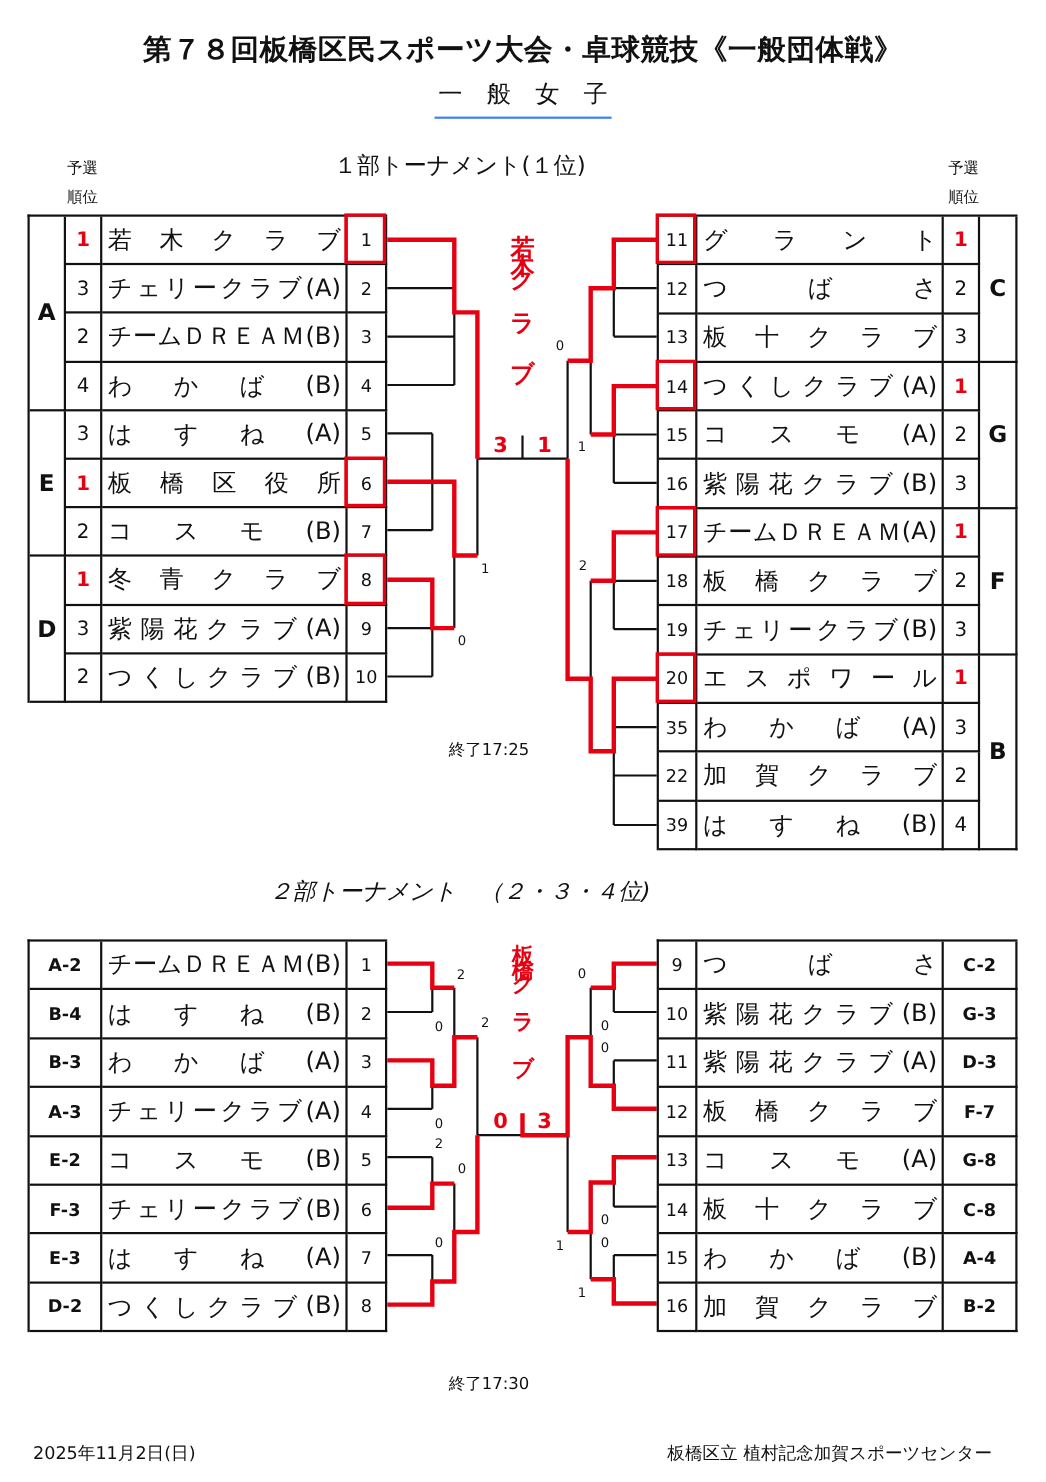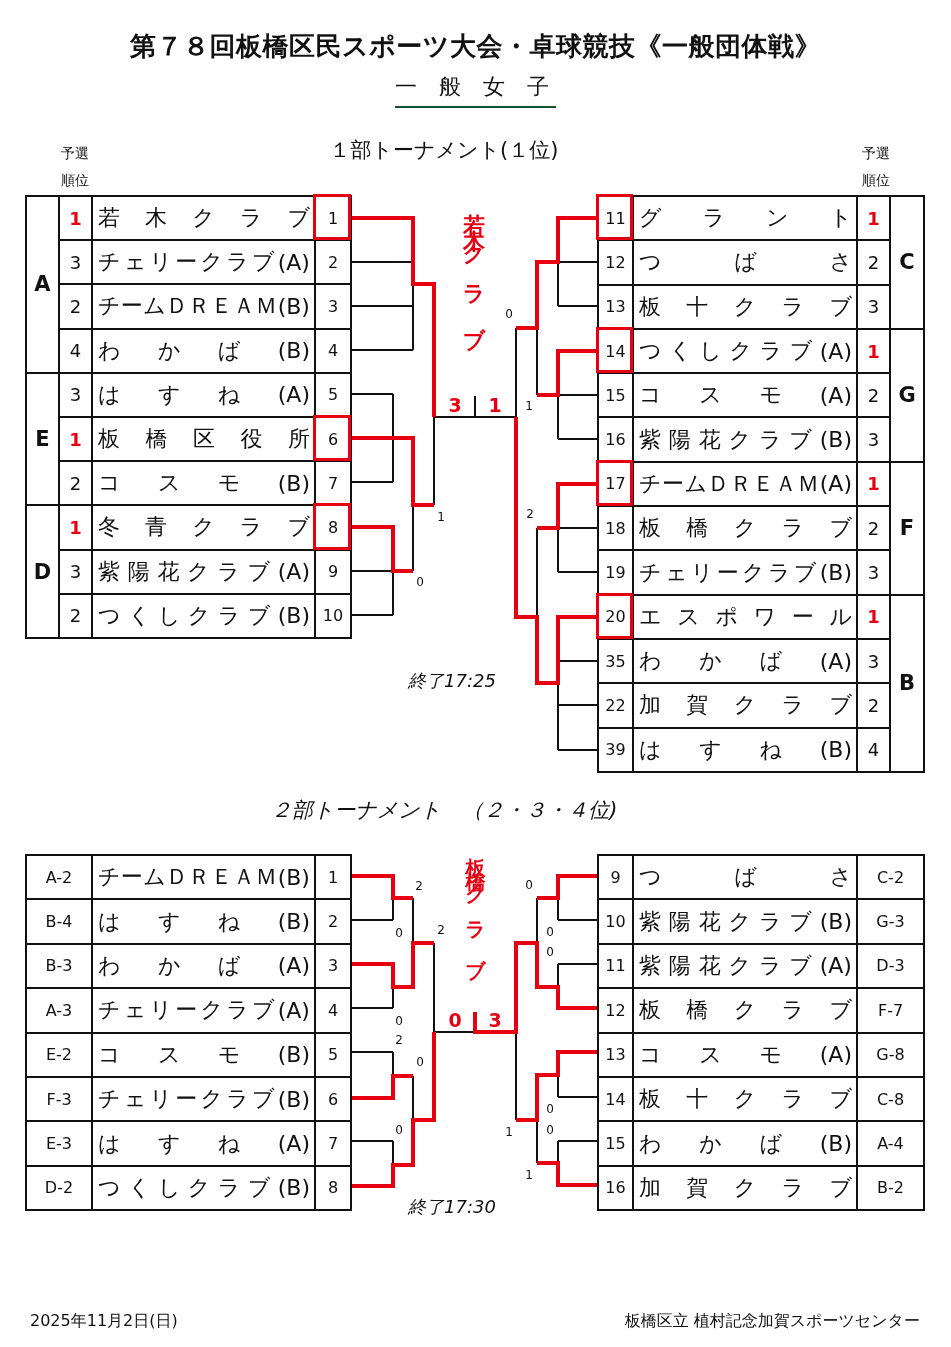--- a/index.html
+++ b/index.html
@@ -1,45 +1,45 @@
 <!DOCTYPE html>
 <html><head>
 <meta charset="utf-8">
 <style>
   html,body{margin:0;padding:0;}
   body{width:951px;height:1347px;position:relative;background:#ffffff;color:#111;
        font-family:"DejaVu Sans",sans-serif;overflow:hidden;}
   .abs{position:absolute;}
   .title{top:27px;left:0;width:951px;text-align:center;font-size:26px;font-weight:bold;line-height:38px;letter-spacing:0.5px;}
-  .subtitle{top:73px;left:395px;width:161px;text-align:left;font-size:22px;line-height:28px;
-            border-bottom:2px solid #14532d;padding-bottom:5px;}
-  .heading{left:0;width:836px;text-align:center;font-size:21px;line-height:28px;padding-left:26px;}
+  .subtitle{top:73px;left:395px;width:161px;text-align:center;font-size:22px;line-height:28px;
+            border-bottom:2px solid #3b82f6;padding-bottom:5px;}
+  .heading{left:0;width:836px;text-align:center;font-size:21px;line-height:28px;}
   .rh{font-size:14px;line-height:27px;width:40px;text-align:center;}
-  .endtime{font-size:18px;line-height:24px;font-style:italic;}
+  .endtime{font-size:15px;line-height:24px;}
   .footer{font-size:16px;line-height:22px;}
 
   .lines{position:absolute;left:0;top:0;width:951px;height:1347px;pointer-events:none;}
   .blk{stroke:#111;stroke-width:2;fill:none;}
   .red{stroke:#e60012;stroke-width:4;fill:none;stroke-linejoin:miter;}
 
   .tbl{position:absolute;display:grid;border-top:2px solid #111;border-left:2px solid #111;background:#fff;}
   .tbl>div{border-right:2px solid #111;border-bottom:2px solid #111;box-sizing:border-box;
            display:flex;align-items:center;justify-content:center;position:relative;}
   .col1{grid-column:1;} .col2{grid-column:2;} .col3{grid-column:3;} .col4{grid-column:4;}
   .t1l{left:25px;top:195px;grid-template-columns:33px 33px 223px 36px;grid-auto-rows:44.2px;}
   .t1r{left:597px;top:195px;grid-template-columns:35px 224px 33px 34px;grid-auto-rows:44.3px;}
   .t2l{left:25px;top:854px;grid-template-columns:66px 223px 36px;grid-auto-rows:44.4px;}
   .t2r{left:597px;top:854px;grid-template-columns:35px 224px 67px;grid-auto-rows:44.4px;}
 
   .tbl>div.nm{justify-content:space-between;padding:0 4px 0 5px;font-size:22px;}
   .rk{font-size:18px;}
   .rk.win{color:#e60012;font-weight:bold;}
   .sd{font-size:16px;}
   .g{font-size:21px;font-weight:bold;}
-  .cd{font-size:16px;}
+  .cd{font-size:16px;font-weight:bold;}
   .boxed::after{content:"";position:absolute;left:-3px;top:-3px;right:-1px;bottom:-1px;
                 border:3px solid #e60012;pointer-events:none;}
 
   .champ{writing-mode:vertical-rl;color:#e60012;font-weight:bold;}
   .champ1{left:462px;top:196px;font-size:22px;letter-spacing:16px;line-height:24px;}
   .champ2{left:465px;top:842px;font-size:20px;letter-spacing:14px;line-height:22px;}
 
   .sc{position:absolute;font-size:12px;line-height:1;transform:translate(-50%,-50%);color:#111;}
   .fs{position:absolute;font-size:19px;font-weight:bold;line-height:1;color:#e60012;transform:translate(-50%,-50%);}
 </style>
@@ -570,16 +570,16 @@
 <div class="sc" style="left:399px;top:1130px;">0</div>
 
 <div class="sc" style="left:529px;top:885px;">0</div>
 <div class="sc" style="left:550px;top:932px;">0</div>
 <div class="sc" style="left:550px;top:952px;">0</div>
 <div class="sc" style="left:550px;top:1109px;">0</div>
 <div class="sc" style="left:509px;top:1132px;">1</div>
 <div class="sc" style="left:550px;top:1130px;">0</div>
 <div class="sc" style="left:529px;top:1175px;">1</div>
 
-<div class="abs endtime" style="left:408px;top:1195px;">終了17:30</div>
+<div class="abs endtime" style="left:408px;top:1246px;">終了17:30</div>
 
 <div class="abs footer" style="left:30px;top:1310px;">2025年11月2日(日)</div>
-<div class="abs footer" style="right:31px;top:1310px;">板橋区立 植村記念加賀スポーツセンター</div>
+<div class="abs footer" style="right:49px;top:1310px;">板橋区立 植村記念加賀スポーツセンター</div>
 
 </body></html>

